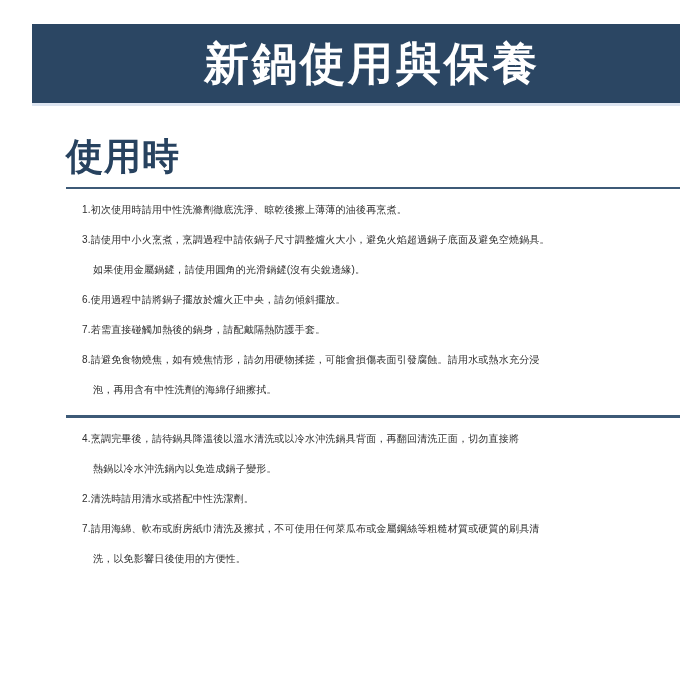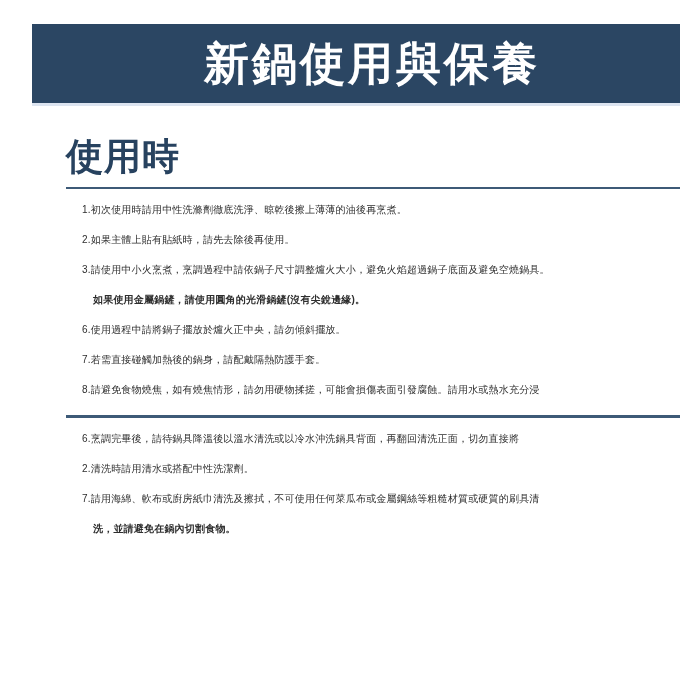--- a/index.html
+++ b/index.html
@@ -55,21 +55,21 @@
   }
   .item{
     margin-bottom:6px;
     color:var(--body-text);
     font-size:10px;
     font-weight:500;
     line-height:22px;
     letter-spacing:0.2px;
   }
   .item .line{white-space:nowrap;}
-  .item .line.cont{padding-left:11px;font-weight:bold;}
+  .item .line.cont{padding-left:11px;}
   .section + .section{margin-top:14px;}
 </style>
 </head>
 <body>
 
 <div class="page">
 
   <header class="banner">
     <h1>新鍋使用與保養</h1>
   </header>
@@ -77,50 +77,49 @@
   <main class="content">
 
     <section class="section">
       <h2 class="section-heading">使用時</h2>
       <div class="rule"></div>
       <div class="items">
           <div class="item">
             <div class="line">1.初次使用時請用中性洗滌劑徹底洗淨、晾乾後擦上薄薄的油後再烹煮。</div>
           </div>
           <div class="item">
-            <div class="line">2.如果主體上貼有貼紙時，請先去除後再使用。</div>
-          </div>
-          <div class="item">
             <div class="line">3.請使用中小火烹煮，烹調過程中請依鍋子尺寸調整爐火大小，避免火焰超過鍋子底面及避免空燒鍋具。</div>
           </div>
           <div class="item">
             <div class="line cont">如果使用金屬鍋鏟，請使用圓角的光滑鍋鏟(沒有尖銳邊緣)。</div>
           </div>
           <div class="item">
             <div class="line">6.使用過程中請將鍋子擺放於爐火正中央，請勿傾斜擺放。</div>
           </div>
           <div class="item">
             <div class="line">7.若需直接碰觸加熱後的鍋身，請配戴隔熱防護手套。</div>
           </div>
           <div class="item">
             <div class="line">8.請避免食物燒焦，如有燒焦情形，請勿用硬物揉搓，可能會損傷表面引發腐蝕。請用水或熱水充分浸</div>
+            <div class="line cont">泡，再用含有中性洗劑的海綿仔細擦拭。</div>
           </div>
         </div>
     </section>
 
     <section class="section">
       <div class="rule"></div>
       <div class="items">
           <div class="item">
-            <div class="line">6.烹調完畢後，請待鍋具降溫後以溫水清洗或以冷水沖洗鍋具背面，再翻回清洗正面，切勿直接將</div>
+            <div class="line">4.烹調完畢後，請待鍋具降溫後以溫水清洗或以冷水沖洗鍋具背面，再翻回清洗正面，切勿直接將</div>
+            <div class="line cont">熱鍋以冷水沖洗鍋內以免造成鍋子變形。</div>
           </div>
           <div class="item">
             <div class="line">2.清洗時請用清水或搭配中性洗潔劑。</div>
           </div>
           <div class="item">
             <div class="line">7.請用海綿、軟布或廚房紙巾清洗及擦拭，不可使用任何菜瓜布或金屬鋼絲等粗糙材質或硬質的刷具清</div>
-            <div class="line cont">洗，並請避免在鍋內切割食物。</div>
+            <div class="line cont">洗，以免影響日後使用的方便性。</div>
           </div>
         </div>
     </section>
 
   </main>
 </div>
 
 </body></html>

